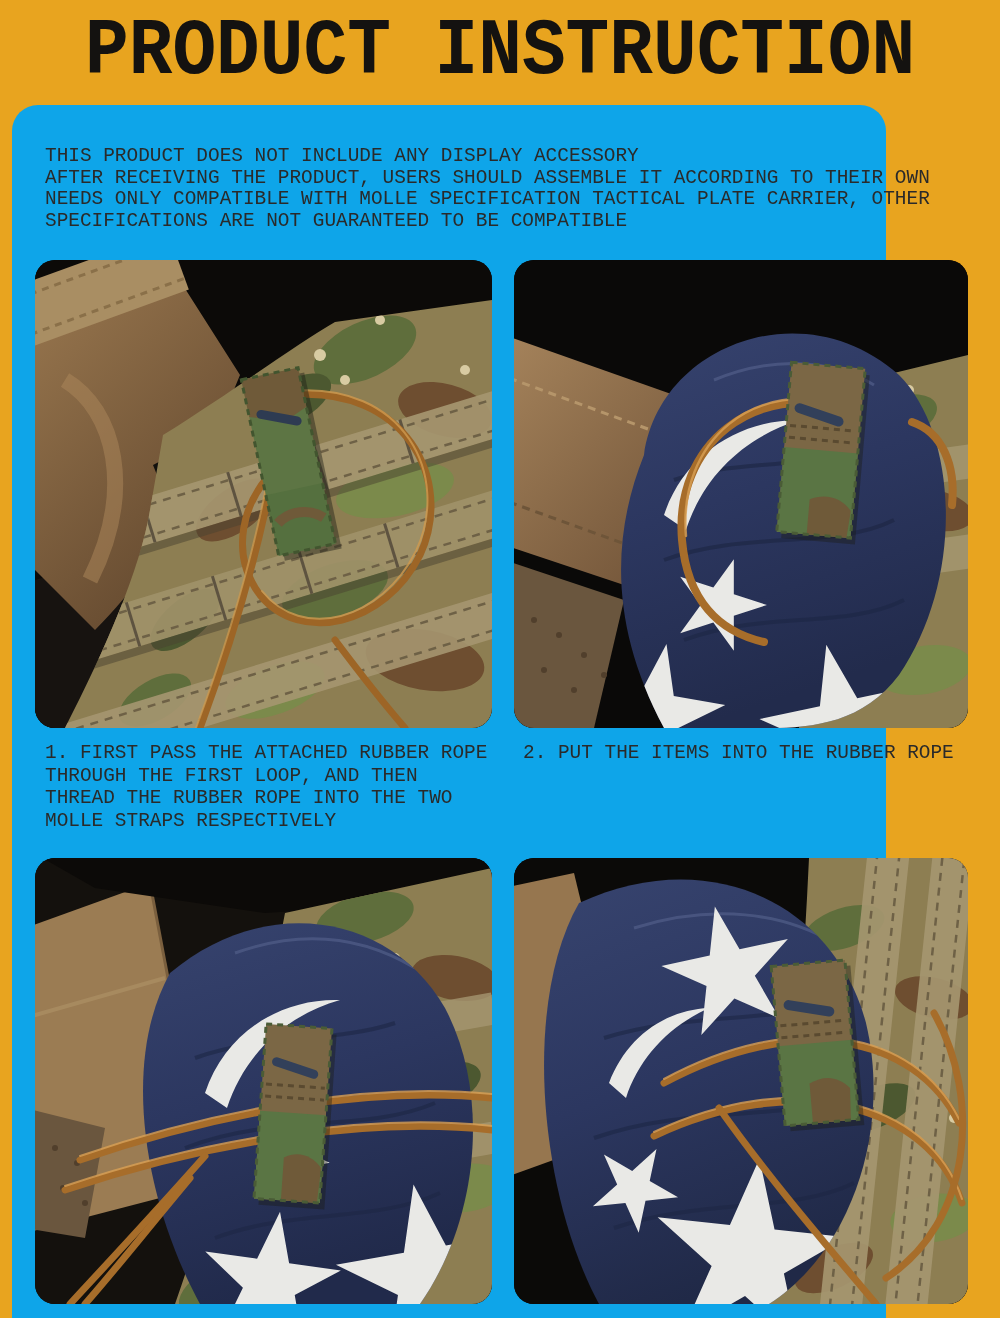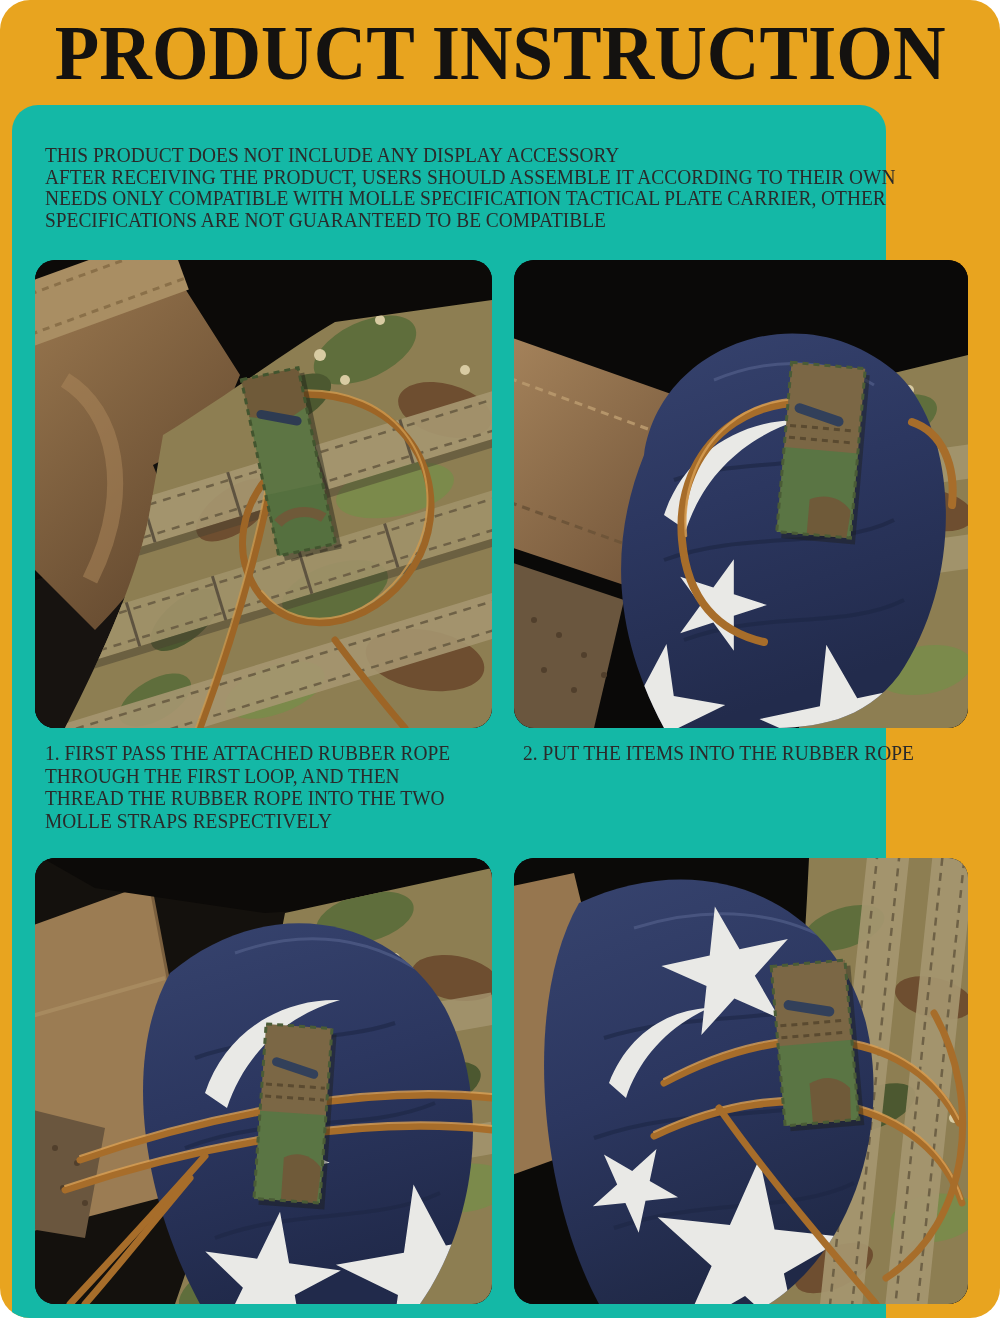--- a/index.html
+++ b/index.html
@@ -1,28 +1,27 @@
 <!DOCTYPE html>
 <html><head>
 <meta charset="utf-8">
 <style>
   * { box-sizing: border-box; }
   html, body { margin: 0; padding: 0; }
   .page {
     position: relative; width: 1000px; height: 1318px;
     background: #E8A41F; overflow: hidden;
-    font-family: Liberation Serif, serif;
-    border-radius: 30px;
+    font-family: Liberation Mono, monospace;
   }
   .header { position: absolute; top: 0; left: 0; width: 100%; height: 105px;
     display: flex; align-items: center; justify-content: center; }
   .title { font-size: 70px; font-weight: bold; color: #141210; white-space: nowrap;
     letter-spacing: 0px; transform: scale(1.04, 1.13); margin: 0; }
   .card { position: absolute; left: 12px; top: 105px; width: 874px; height: 1213px;
-    background: #14b8a6; border-radius: 26px 26px 0 0; }
+    background: #0ea5e9; border-radius: 26px 26px 0 0; }
   .disclaimer { position: absolute; left: 33px; top: 40px; font-size: 20px;
     line-height: 21.5px; color: #2a2a2a; white-space: nowrap;
     transform: scaleX(0.97); transform-origin: left top; }
   .caption { position: absolute; font-size: 20px; line-height: 22.5px; color: #2a2a2a;
     white-space: nowrap; transform: scaleX(0.97); transform-origin: left top; }
   #cap1 { left: 33px; top: 637px; }
   #cap2 { left: 511px; top: 637px; }
   .photo { position: absolute; border-radius: 20px; overflow: hidden; background: #0d0b09; }
   .photo svg { display: block; width: 100%; height: 100%; }
   #p1 { left: 23px; top: 155px; width: 457px; height: 468px; }

